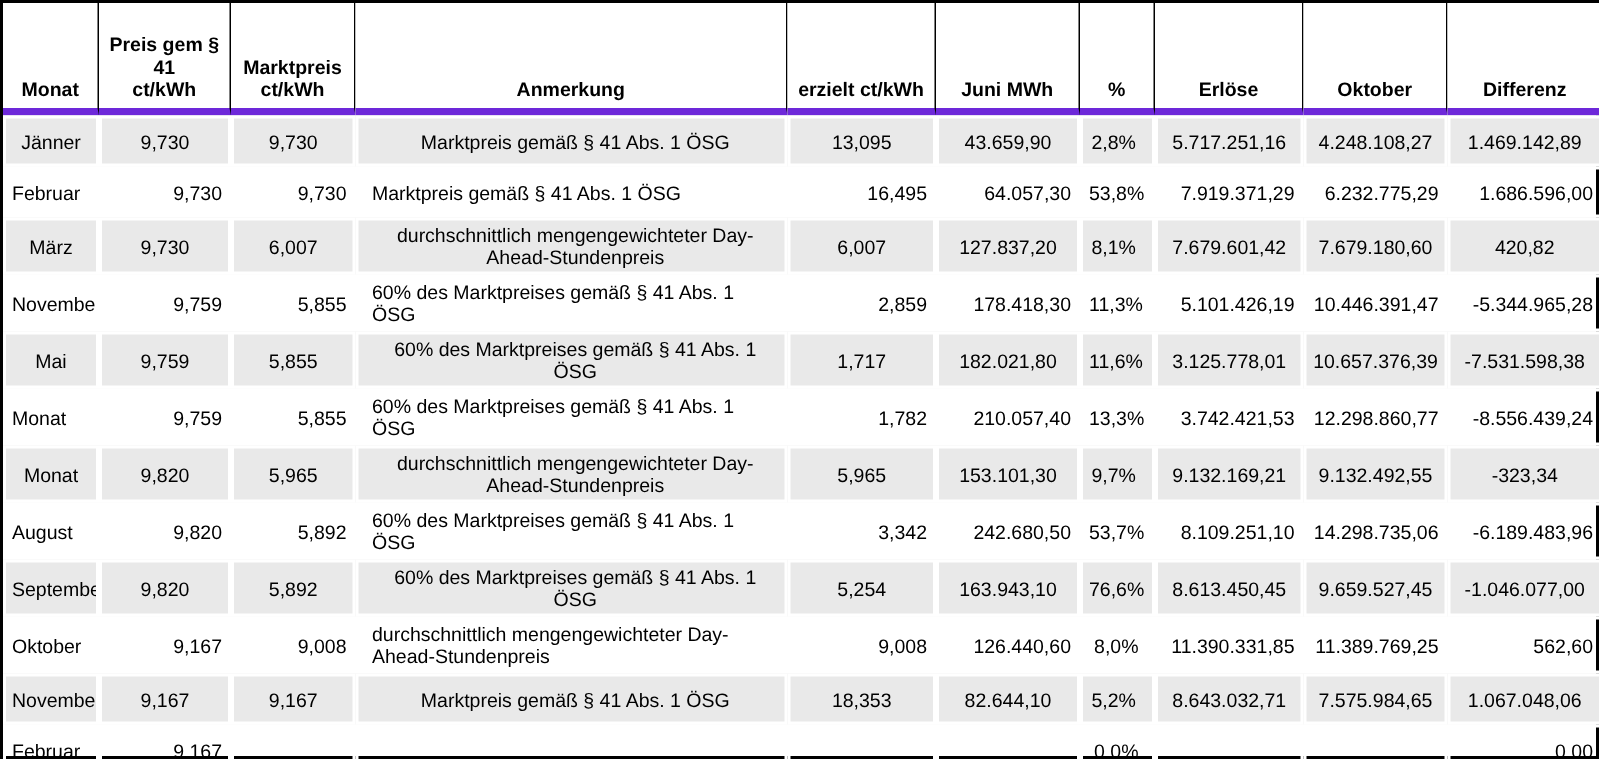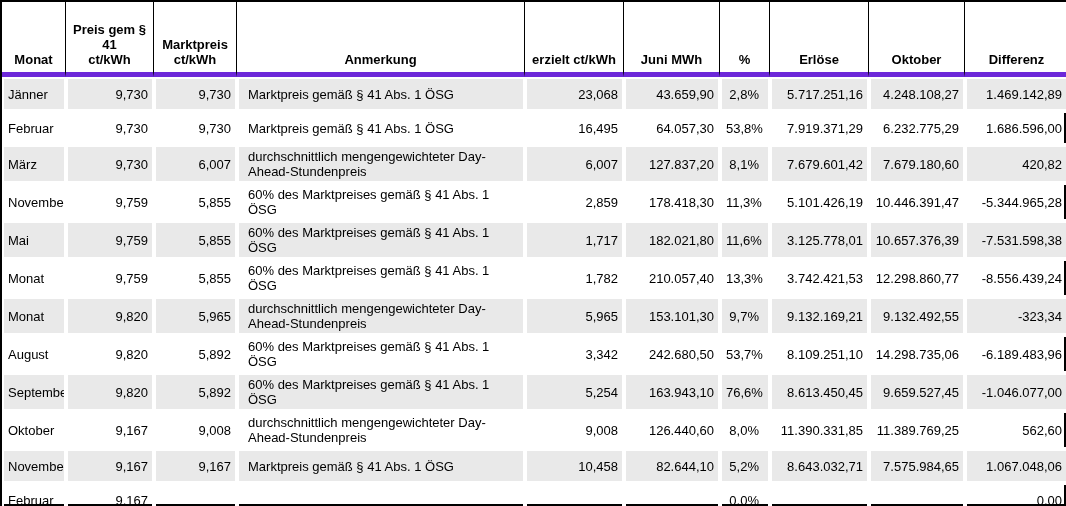--- a/index.html
+++ b/index.html
@@ -34,21 +34,21 @@
   }
   th:last-child { border-right: none; }
   td {
     height: 34px;
     padding: 2px 4px;
     line-height: 15px;
     vertical-align: middle;
     border: 2px solid #ffffff;
     overflow: hidden;
   }
-  tr.stripe td { background: #e9e9e9; }
+  tr.stripe td { background: #e9e9e9; text-align: center; }
   td.align-left  { text-align: left; }
   td.align-right { text-align: right; }
   td.align-center{ text-align: center; }
   td.anm { padding-left: 9px; }
   td.pct { padding-right: 9px; }
   tr.total td {
     font-weight: bold;
     background: #ffffff;
     border: none;
     border-top: 1px solid #000000;
@@ -89,21 +89,21 @@
           <th>Oktober</th>
           <th>Differenz</th>
         </tr>
     </thead>
     <tbody>
         <tr class="stripe">
           <td class="align-left">Jänner</td>
           <td class="align-right">9,730</td>
           <td class="align-right">9,730</td>
           <td class="align-left anm">Marktpreis gemäß § 41 Abs. 1 ÖSG</td>
-          <td class="align-right">23,068</td>
+          <td class="align-right">13,095</td>
           <td class="align-right">43.659,90</td>
           <td class="align-right pct">2,8%</td>
           <td class="align-right">5.717.251,16</td>
           <td class="align-right">4.248.108,27</td>
           <td class="align-right">1.469.142,89</td>
         </tr>
         <tr>
           <td class="align-left">Februar</td>
           <td class="align-right">9,730</td>
           <td class="align-right">9,730</td>
@@ -209,21 +209,21 @@
           <td class="align-right pct">8,0%</td>
           <td class="align-right">11.390.331,85</td>
           <td class="align-right">11.389.769,25</td>
           <td class="align-right">562,60</td>
         </tr>
         <tr class="stripe">
           <td class="align-left">November</td>
           <td class="align-right">9,167</td>
           <td class="align-right">9,167</td>
           <td class="align-left anm">Marktpreis gemäß § 41 Abs. 1 ÖSG</td>
-          <td class="align-right">10,458</td>
+          <td class="align-right">18,353</td>
           <td class="align-right">82.644,10</td>
           <td class="align-right pct">5,2%</td>
           <td class="align-right">8.643.032,71</td>
           <td class="align-right">7.575.984,65</td>
           <td class="align-right">1.067.048,06</td>
         </tr>
         <tr>
           <td class="align-left">Februar</td>
           <td class="align-right">9,167</td>
           <td class="align-right"></td>

